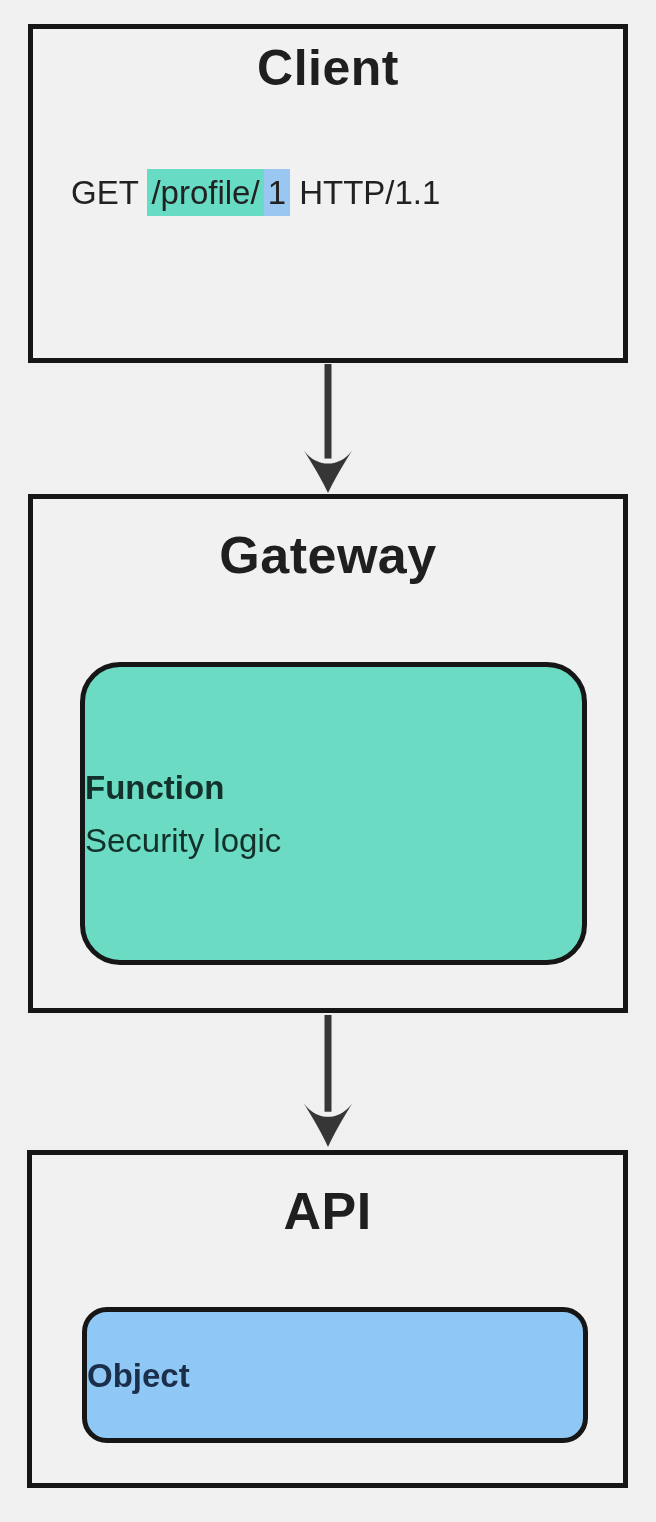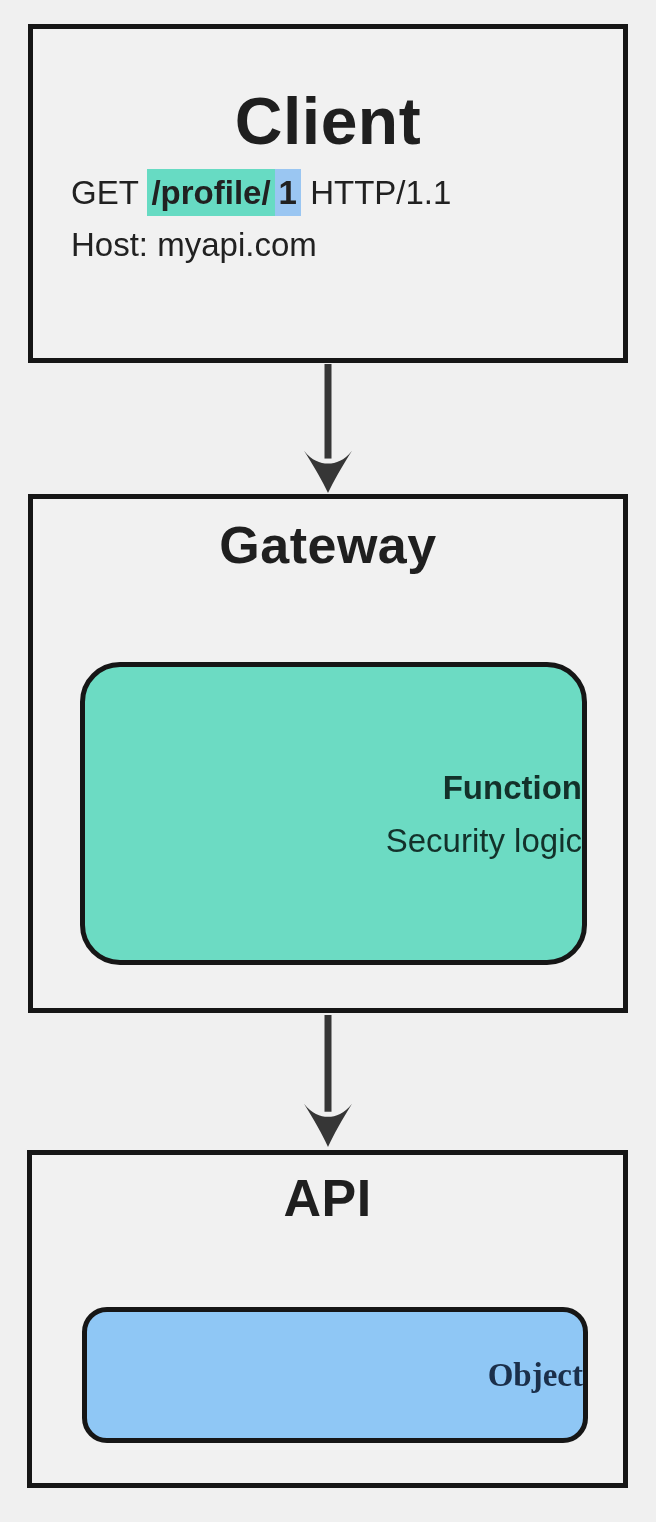--- a/index.html
+++ b/index.html
@@ -19,61 +19,60 @@
   .client-box  { left: 28px; top: 24px;   width: 600px; height: 339px; }
   .gateway-box { left: 28px; top: 494px;  width: 600px; height: 519px; }
   .api-box     { left: 27px; top: 1150px; width: 601px; height: 338px; }
 
   .box-title {
     text-align: center;
     font-weight: 700;
     color: #1f1f1f;
     letter-spacing: 0.5px;
   }
-  .client-box .box-title  { font-size: 66px; padding-top: 10px; margin-top: 44px; }
-  .gateway-box .box-title { font-size: 52px; padding-top: 16px; }
-  .api-box .box-title     { font-size: 52px; padding-top: 13px; }
+  .client-box .box-title  { font-size: 50px; padding-top: 10px; }
+  .gateway-box .box-title { font-size: 52px; padding-top: 26px; }
+  .api-box .box-title     { font-size: 52px; padding-top: 26px; }
 
   .request-block {
     position: absolute;
     left: 38px; top: 138px;
     font-size: 33px;
     line-height: 52px;
     color: #212121;
     white-space: nowrap;
   }
-  .hl { padding: 5px 4px; font-weight: bold; }
+  .hl { padding: 5px 4px; }
   .hl-teal { background: #67dbc3; }
   .hl-blue { background: #9ac6f2; }
 
   .inner-box {
     position: absolute;
     border: 5px solid #161616;
     display: flex;
     flex-direction: column;
-    align-items: flex-end;
+    align-items: flex-start;
     justify-content: center;
     text-align: center;
     font-size: 33px;
     line-height: 53px;
   }
   .function-box {
     left: 47px; top: 163px;
     width: 507px; height: 303px;
     border-radius: 40px;
     background: #6cdbc3;
     color: #13312a;
   }
   .object-box {
     left: 50px; top: 152px;
     width: 506px; height: 136px;
     border-radius: 25px;
     background: #8fc7f5;
     color: #1b2f4a;
-    font-family: Liberation Serif, serif;
   }
   .inner-title { font-weight: 700; }
 
   .arrow {
     position: absolute;
     left: 298px;
     width: 60px;
   }
   .arrow-1 { top: 364px; height: 130px; }
   .arrow-2 { top: 1015px; height: 133px; }
@@ -81,21 +80,20 @@
 </style>
 </head>
 <body>
 
 <div class="stage">
 
   <div class="outer-box client-box">
     <div class="box-title">Client</div>
     <div class="request-block">
       <div><span>GET </span><span class="hl hl-teal">/profile/</span><span class="hl hl-blue">1</span><span> HTTP/1.1</span></div>
-      <div>Host: myapi.com</div>
     </div>
   </div>
 
   <div class="arrow arrow-1">
     <svg viewBox="0 0 60 132" preserveAspectRatio="none" aria-hidden="true">
       <rect x="26.5" y="0" width="7" height="96" fill="#363636"></rect>
       <path d="M 6,88 C 14,98 22,101 30,101 C 38,101 46,98 54,88 C 44,104 36,118 30,131 C 24,118 16,104 6,88 Z" fill="#363636"></path>
     </svg>
   </div>
 

